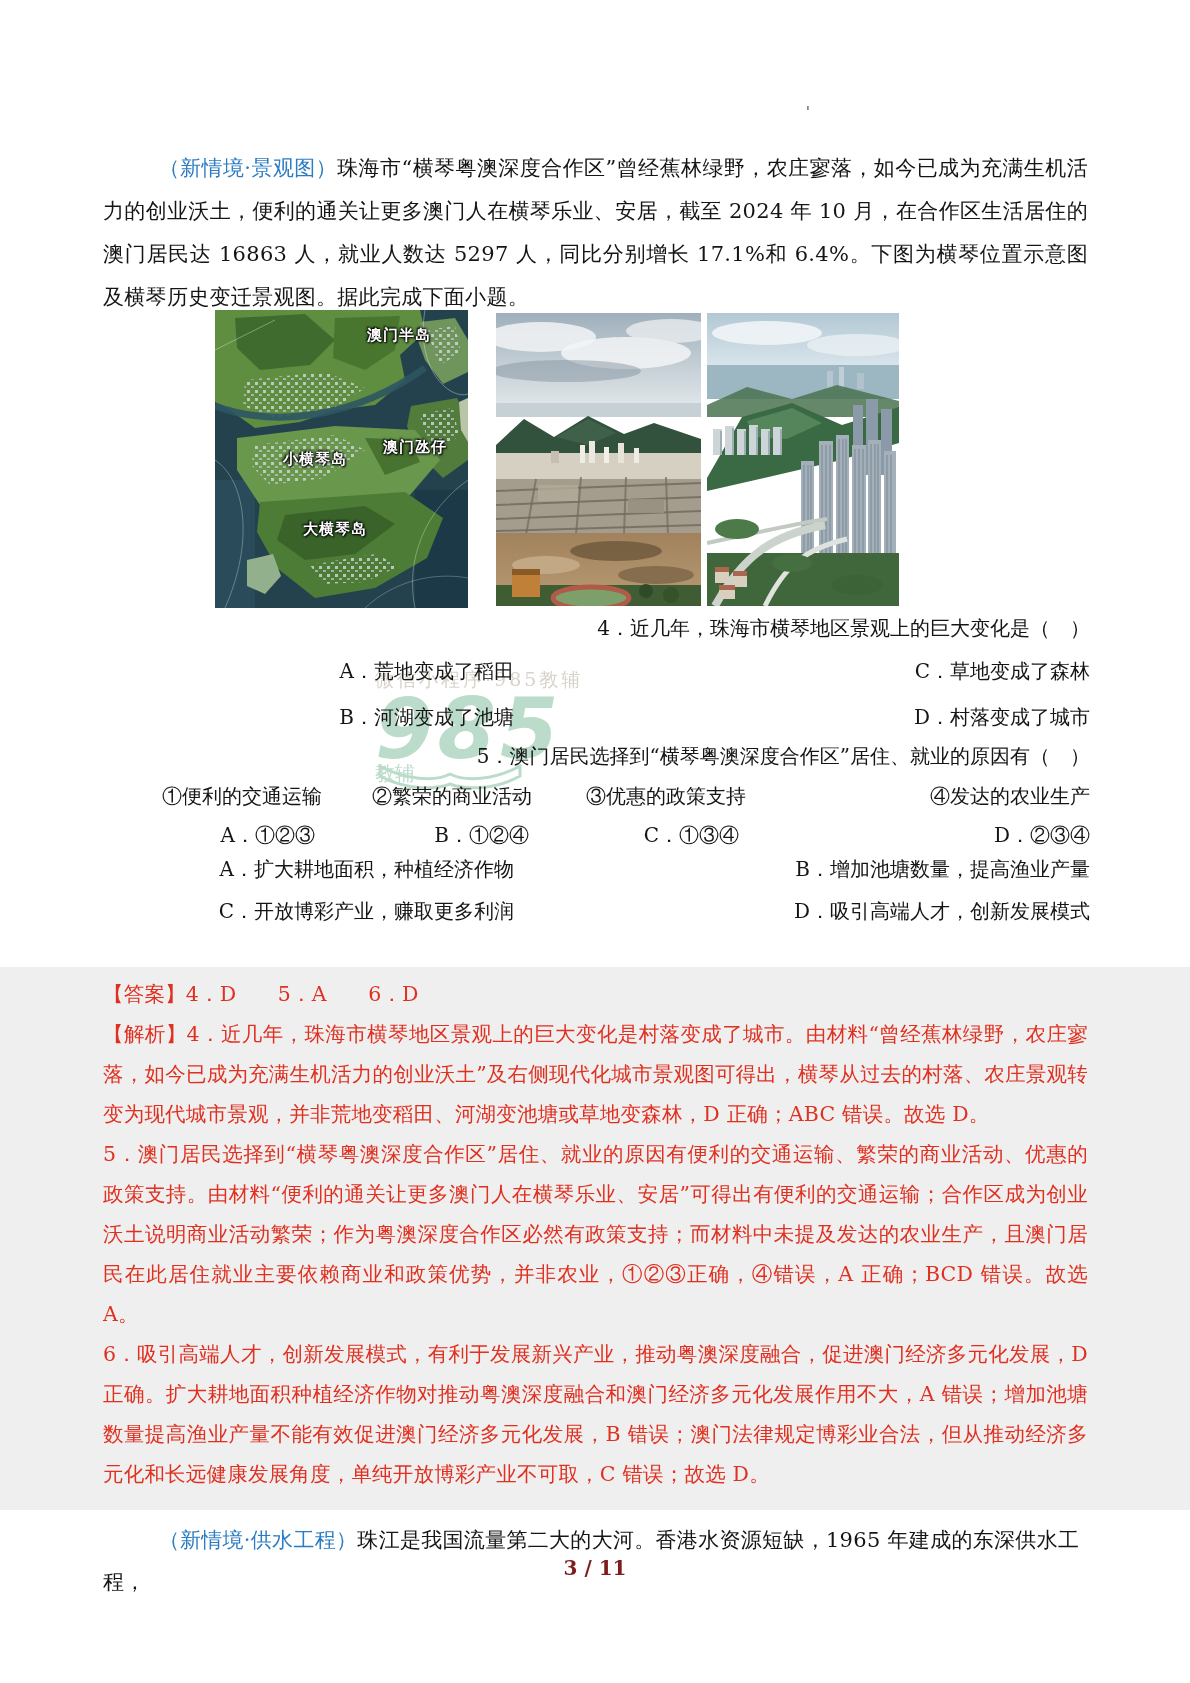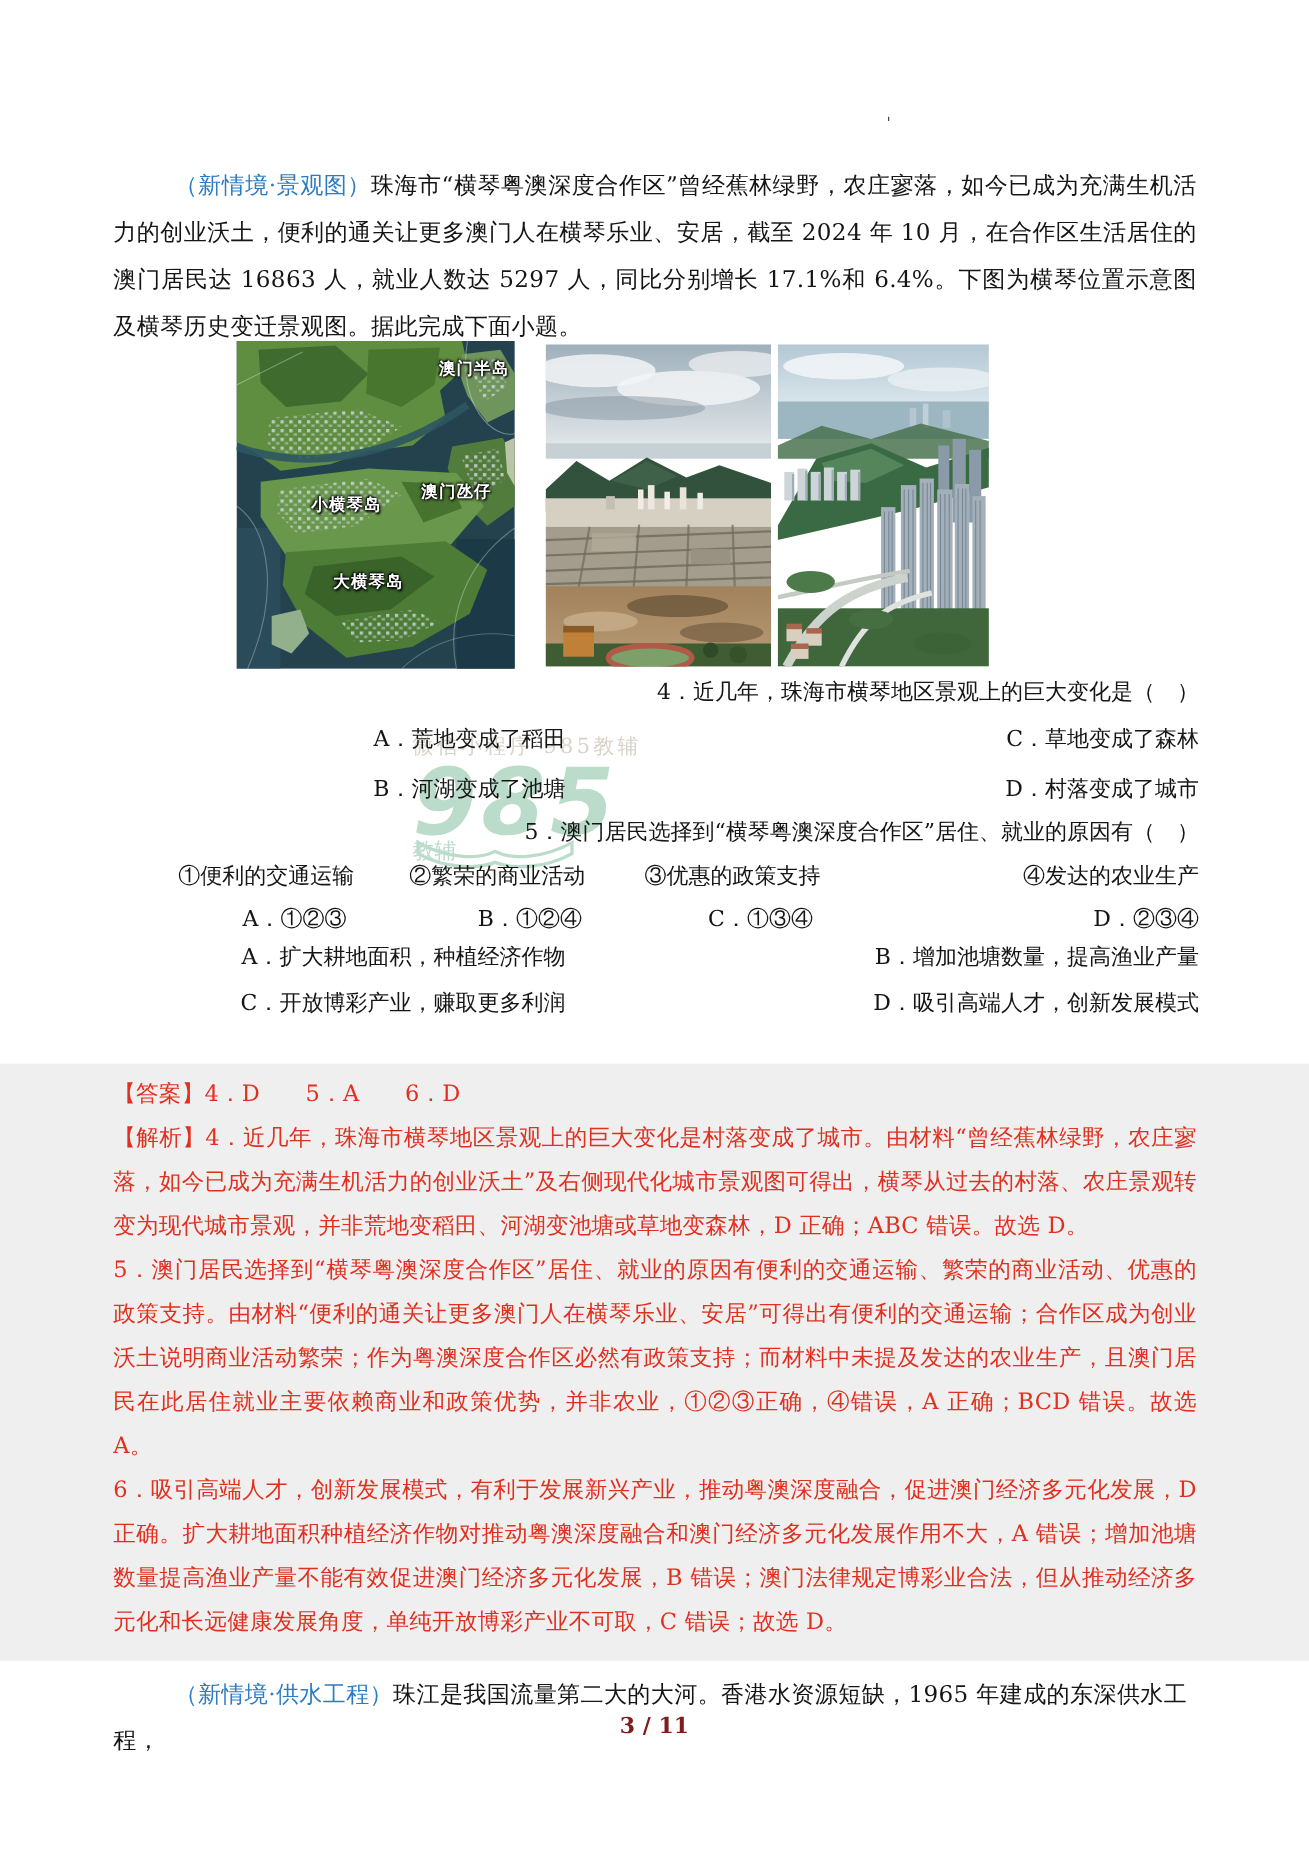--- a/index.html
+++ b/index.html
@@ -20,21 +20,21 @@
   .figures{position:absolute;top:310px;left:215px;height:298px;}
   .fig{position:absolute;top:0;}
   .fig svg{display:block;}
   .fig-map{left:0;width:253px;height:298px;}
   .fig-photo2{left:281px;top:3px;width:205px;height:293px;}
   .fig-photo3{left:492px;top:3px;width:192px;height:293px;}
   .map-label{
     position:absolute;color:#fff;font-size:15px;font-weight:bold;white-space:nowrap;
     text-shadow:0 0 3px #000,1px 1px 2px #000,-1px -1px 2px #000;letter-spacing:1px;
   }
-  .lbl-peninsula{left:184px;top:16px;}
+  .lbl-peninsula{left:152px;top:16px;}
   .lbl-xiao{left:68px;top:140px;}
   .lbl-taipa{left:168px;top:128px;}
   .lbl-da{left:88px;top:210px;}
   
   .question{position:absolute;left:100px;width:990px;font-size:20px;text-align:right;}
   .q4{top:608px;}
   .q5{top:736px;}
   .q6{top:848px;}
   .stem{line-height:40px;}
   .opts2{display:grid;grid-template-columns:382px auto;padding-left:32px;}

